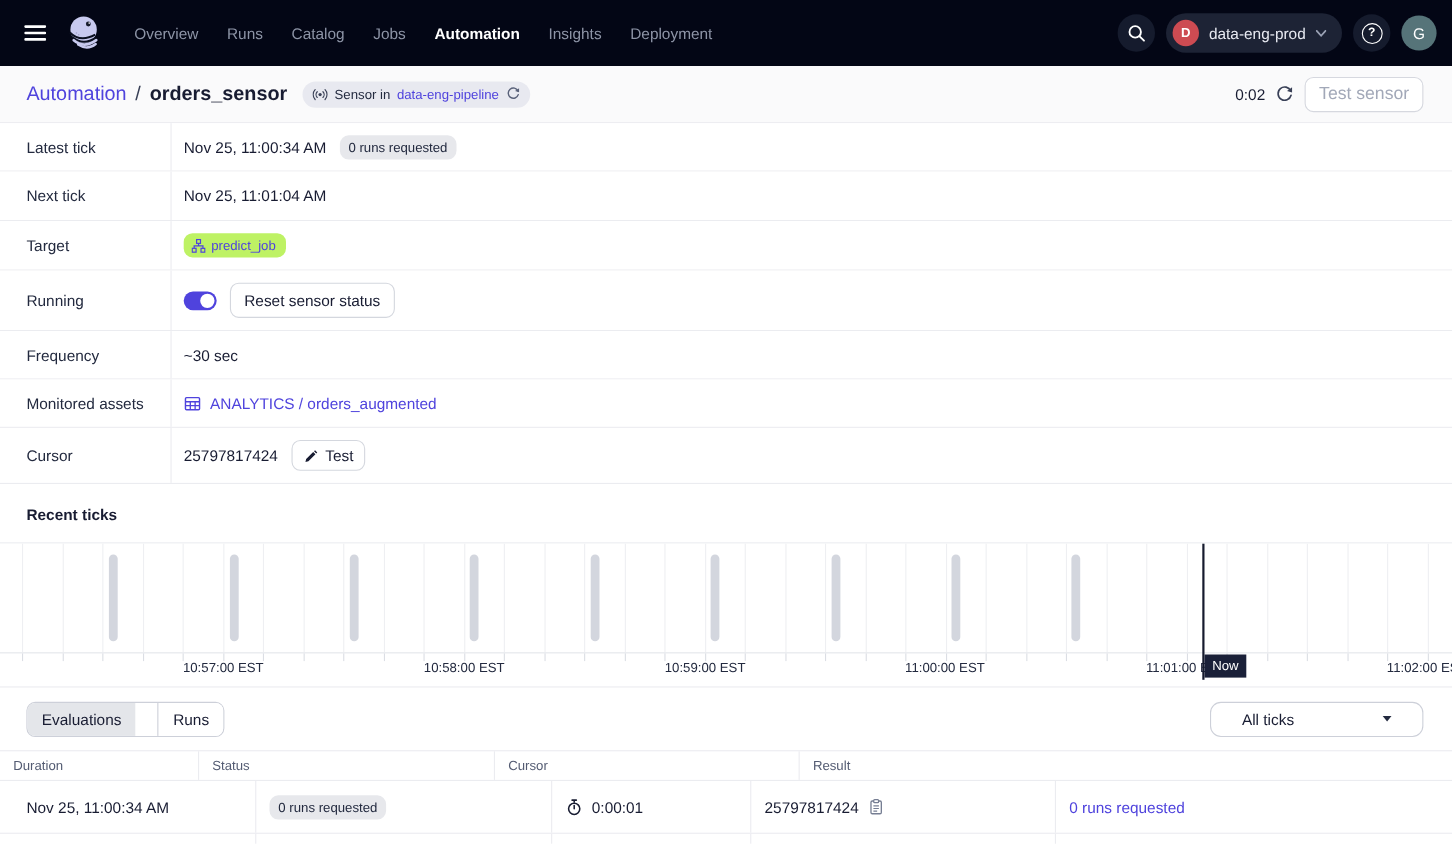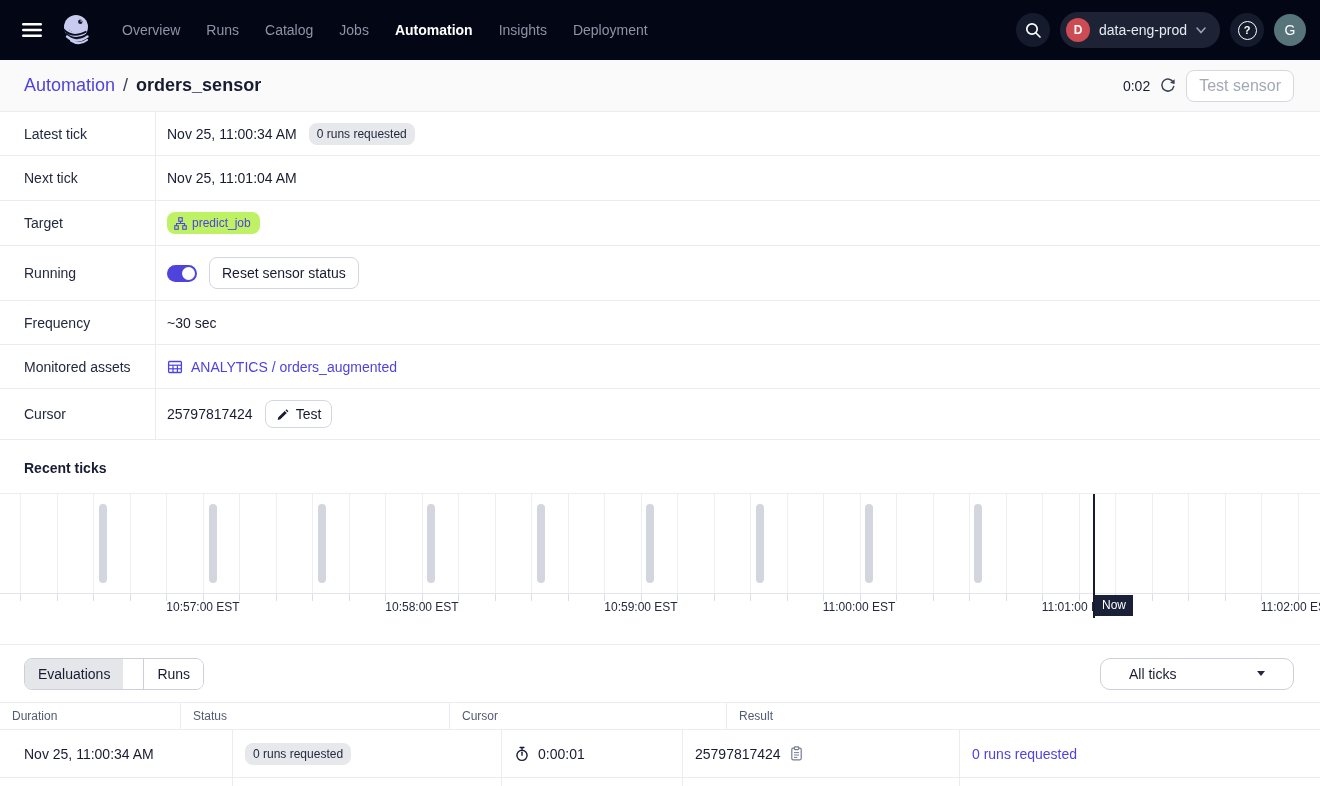--- a/index.html
+++ b/index.html
@@ -42,21 +42,21 @@
   .chip{background:#bef264;border-radius:8px;padding:4px 9px 4px 7px;display:flex;align-items:center;gap:5px;cursor:pointer;}
   .chip span{font-size:12px;color:#4F43DD;}
   .toggle{width:30px;height:17px;border-radius:9px;background:#4F43DD;position:relative;border:none;cursor:pointer;}
   .toggle .knob{position:absolute;top:2px;right:2px;width:13px;height:13px;border-radius:50%;background:#fff;}
   .btn-white{background:#fff;border:1px solid #D4D7DE;border-radius:8px;height:32px;padding:0 12px;font-size:14px;color:#181C32;cursor:pointer;display:flex;align-items:center;gap:7px;}
   .btn-edit{height:28px;padding:0 10px;}
   .asset-link{display:flex;align-items:center;gap:8px;font-size:14px;color:#4F43DD;text-decoration:none;cursor:pointer;}
 
   
   .ticks-heading{padding:20px 0 0 24px;height:53px;font-size:14px;font-weight:700;color:#181C32;}
-  .ticks-chart{position:relative;height:152px;border-top:1px solid #ECEDF1;border-bottom:1px solid #EBECF0;overflow:hidden;background:#fff;}
+  .ticks-chart{position:relative;height:132px;border-top:1px solid #ECEDF1;border-bottom:1px solid #EBECF0;overflow:hidden;background:#fff;}
   .gridline{position:absolute;top:0;width:1px;height:99px;background:#EEEFF2;}
   .axis-line{position:absolute;top:99px;left:0;width:100%;height:1px;background:#E3E5EA;}
   .tickmark{position:absolute;top:100px;width:1px;height:7px;background:#DBDEE4;}
   .tick-bar{position:absolute;top:10px;width:8px;height:79px;border-radius:4px;background:#D3D6DE;transform:translateX(-50%);cursor:pointer;}
   .axis-label{position:absolute;top:106px;transform:translateX(-50%);font-size:12px;color:#232A3F;white-space:nowrap;}
   .now-line{position:absolute;top:0;width:2px;height:124px;background:#161B2E;z-index:3;}
   .now-badge{position:absolute;top:101px;background:#1A2038;color:#fff;font-size:12px;padding:3px 7px 4px;z-index:4;}
 
   
   .tabs-row{height:57px;display:flex;align-items:center;justify-content:space-between;padding:0 26px 0 24px;background:#fff;}
@@ -138,20 +138,32 @@
         <span class="qmark">?</span>
       </button>
       <button class="avatar">G</button>
     </div>
   </header>
 
   <div class="page-header">
     <a class="crumb-parent">Automation</a>
     <span class="crumb-sep">/</span>
     <span class="crumb-title">orders_sensor</span>
+    <div class="type-badge">
+      <svg width="14" height="14" viewBox="0 0 14 14">
+        <circle cx="7" cy="7" r="1.5" fill="#3A4157"></circle>
+        <path d="M4.4 4.4 a3.7 3.7 0 0 0 0 5.2 M2.5 2.5 a6.4 6.4 0 0 0 0 9 M9.6 4.4 a3.7 3.7 0 0 1 0 5.2 M11.5 2.5 a6.4 6.4 0 0 1 0 9" stroke="#3A4157" stroke-width="1.1" fill="none" stroke-linecap="round"></path>
+      </svg>
+      <span class="prefix">Sensor in</span>
+      <a class="loc-link">data-eng-pipeline</a>
+      <svg width="13" height="13" viewBox="0 0 14 14">
+        <path d="M11.8 4.1 A5 5 0 1 0 12 7.6" fill="none" stroke="#596179" stroke-width="1.4" stroke-linecap="round"></path>
+        <polygon points="12.8,1.2 12.8,5.2 8.9,4.1" fill="#596179"></polygon>
+      </svg>
+    </div>
     <div class="header-right">
       <span class="countdown">0:02</span>
       <svg width="16" height="16" viewBox="0 0 16 16">
         <path d="M13.4 4.7 A6 6 0 1 0 13.7 8.6" fill="none" stroke="#394057" stroke-width="1.5" stroke-linecap="round"></path>
         <polygon points="14.6,1.3 14.6,6 10,4.7" fill="#394057"></polygon>
       </svg>
       <button class="btn-outline">Test sensor</button>
     </div>
   </div>
 

